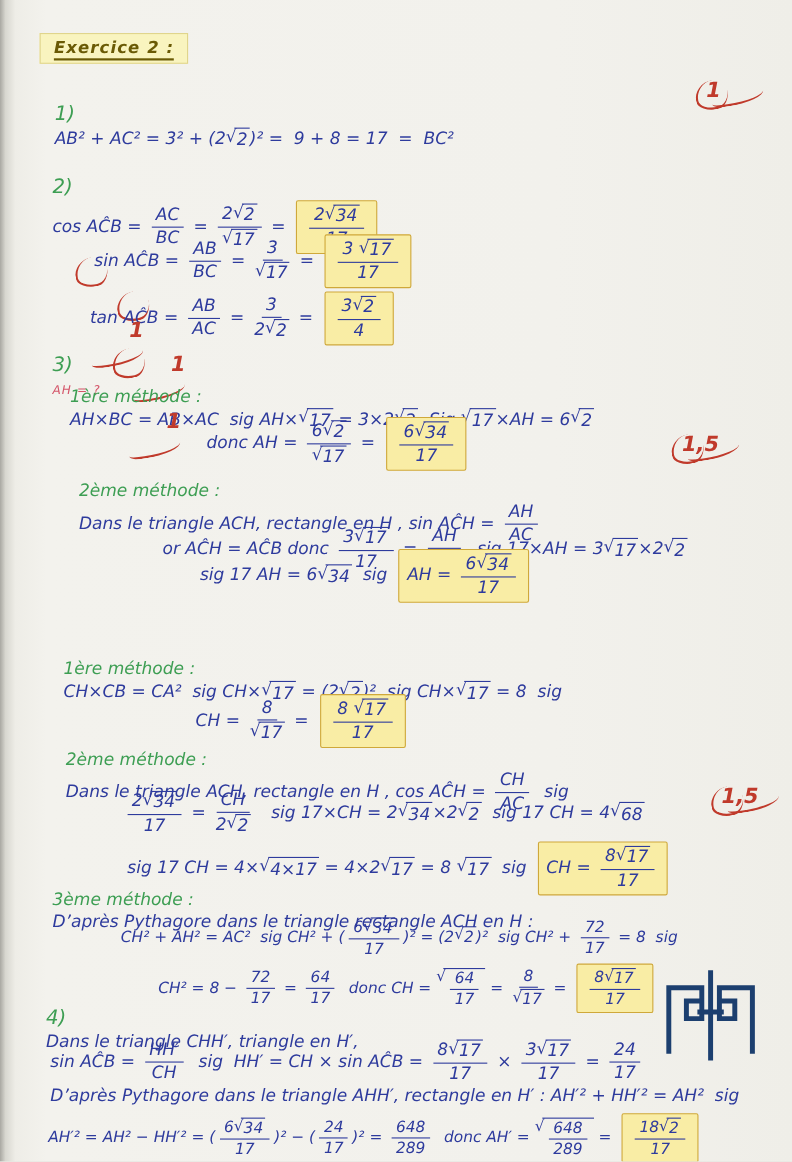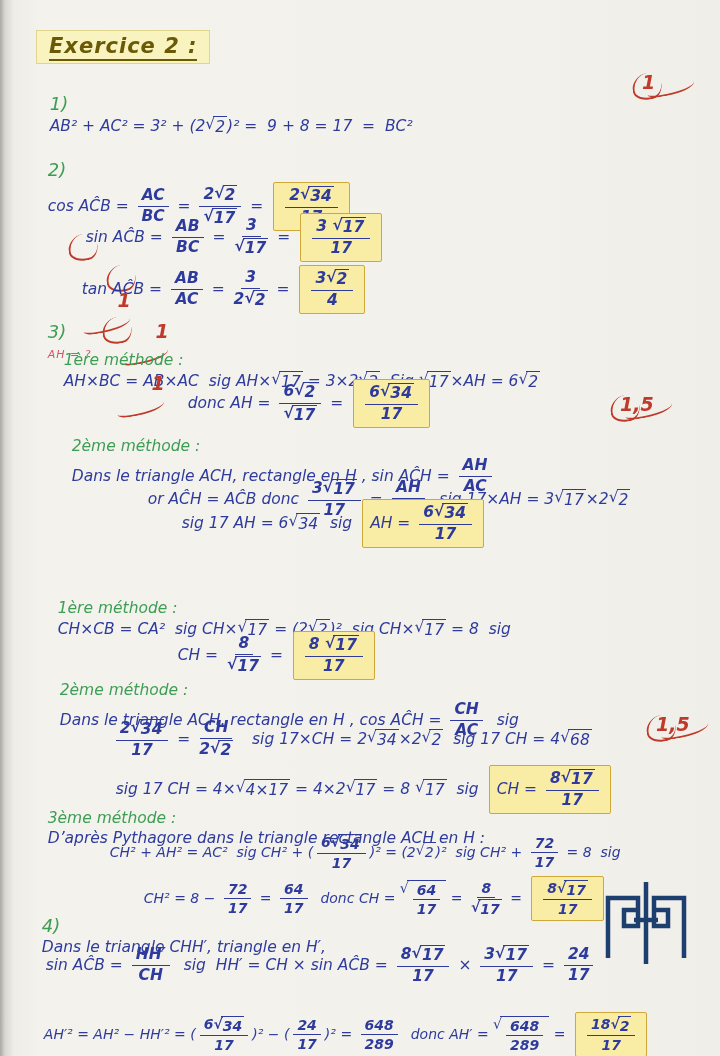--- a/index.html
+++ b/index.html
@@ -7,31 +7,31 @@
     font-family:"DejaVu Sans",sans-serif;font-style:italic;color:#2e3b9d;
     background:linear-gradient(90deg,#a9a8a2 0px,#d8d7d0 5px,#eeede7 14px,#f3f2ed 42px,#f2f1ec 70%,#efeee8 100%);}
   .row{position:absolute;white-space:pre;font-size:15.5px;line-height:1.25;}
   .small{font-size:14px;}
   .fx{display:inline-block;white-space:pre;}
   .qnum{color:#3d9e53;font-size:18px;margin-right:10px;display:inline-block;}
   .glabel{color:#3d9e53;margin-right:10px;display:inline-block;}
   .qred{color:#d4566a;font-size:11px;letter-spacing:1px;}
   
   .frac{display:inline-flex;flex-direction:column;align-items:center;vertical-align:middle;
-    margin:0 4px;line-height:1.15;text-align:center;font-weight:bold;}
+    margin:0 4px;line-height:1.15;text-align:center;}
   .fnum{border-bottom:1.5px solid currentColor;padding:0 4px 1px;display:block;white-space:pre;}
   .fden{padding-top:1px;display:block;white-space:pre;text-align:center;}
   .sqrt{display:inline-flex;align-items:flex-start;vertical-align:middle;}
   .rsign{line-height:1.15;}
   .rad{border-top:1.5px solid currentColor;padding:1px 2px 0;margin-left:-2px;white-space:pre;display:inline-block;}
   .hl{background:#f9eda5;border:1.6px solid #cfa83a;border-radius:2px;padding:3px 7px;
     display:inline-block;margin:0 5px;vertical-align:middle;white-space:pre;}
   
   .title{position:absolute;left:36px;top:30px;background:#f9f4bf;border:1px solid #e0d58c;
-    color:#6a5a05;font-weight:bold;font-size:21px;padding:3px 12px 5px;letter-spacing:1px;}
+    color:#6a5a05;font-weight:bold;font-size:15px;padding:3px 12px 5px;letter-spacing:1px;}
   .title b{border-bottom:2.2px solid #6a5a05;padding-bottom:1px;font-weight:bold;}
   
   .grade{position:absolute;color:#c03a2b;font-weight:bold;font-size:19px;line-height:1;}
   .grade .gnum{position:relative;z-index:2;display:inline-block;padding:3px 4px 8px 10px;}
   .grade .curve{position:absolute;left:0;top:3px;width:28px;height:25px;
     border-left:2.4px solid currentColor;border-bottom:2.4px solid currentColor;
     border-radius:60% 40% 40% 60%/60% 40% 60% 40%;transform:rotate(-12deg);}
   .grade .tail{position:absolute;left:16px;bottom:1px;width:48px;height:12px;
     border-bottom:2.4px solid currentColor;border-radius:0 0 100% 40%;
     transform:rotate(-9deg);transform-origin:left bottom;}
@@ -150,18 +150,21 @@
     </g>
   </svg>
 
   <div class="row" style="left:22px;top:896px;">
     <span class="qnum">4)</span>
     <span class="fx">Dans le triangle CHH′, triangle en H′,</span>
   </div>
   <div class="row" style="left:26px;top:926px;">
     <span class="fx">sin AĈB = <span class="frac"><span class="fnum">HH′</span><span class="fden">CH</span></span>  sig  HH′ = CH × sin AĈB = <span class="frac"><span class="fnum">8<span class="sqrt"><span class="rsign">√</span><span class="rad">17</span></span></span><span class="fden">17</span></span> × <span class="frac"><span class="fnum">3<span class="sqrt"><span class="rsign">√</span><span class="rad">17</span></span></span><span class="fden">17</span></span> = <span class="frac"><span class="fnum">24</span><span class="fden">17</span></span></span>
   </div>
+  <div class="row" style="left:26px;top:968px;">
+    <span class="fx">D’après Pythagore dans le triangle AHH′, rectangle en H′ : AH′² + HH′² = AH²  sig</span>
+  </div>
   <div class="row small" style="left:26px;top:994px;">
     <span class="fx">AH′² = AH² − HH′² = (<span class="frac"><span class="fnum">6<span class="sqrt"><span class="rsign">√</span><span class="rad">34</span></span></span><span class="fden">17</span></span>)² − (<span class="frac"><span class="fnum">24</span><span class="fden">17</span></span>)² = <span class="frac"><span class="fnum">648</span><span class="fden">289</span></span>  donc AH′ = <span class="sqrt"><span class="rsign">√</span><span class="rad"><span class="frac"><span class="fnum">648</span><span class="fden">289</span></span></span></span> = <span class="hl"><span class="frac"><span class="fnum">18<span class="sqrt"><span class="rsign">√</span><span class="rad">2</span></span></span><span class="fden">17</span></span></span></span>
     
   </div>
 
 </div>
 
 </body></html>

